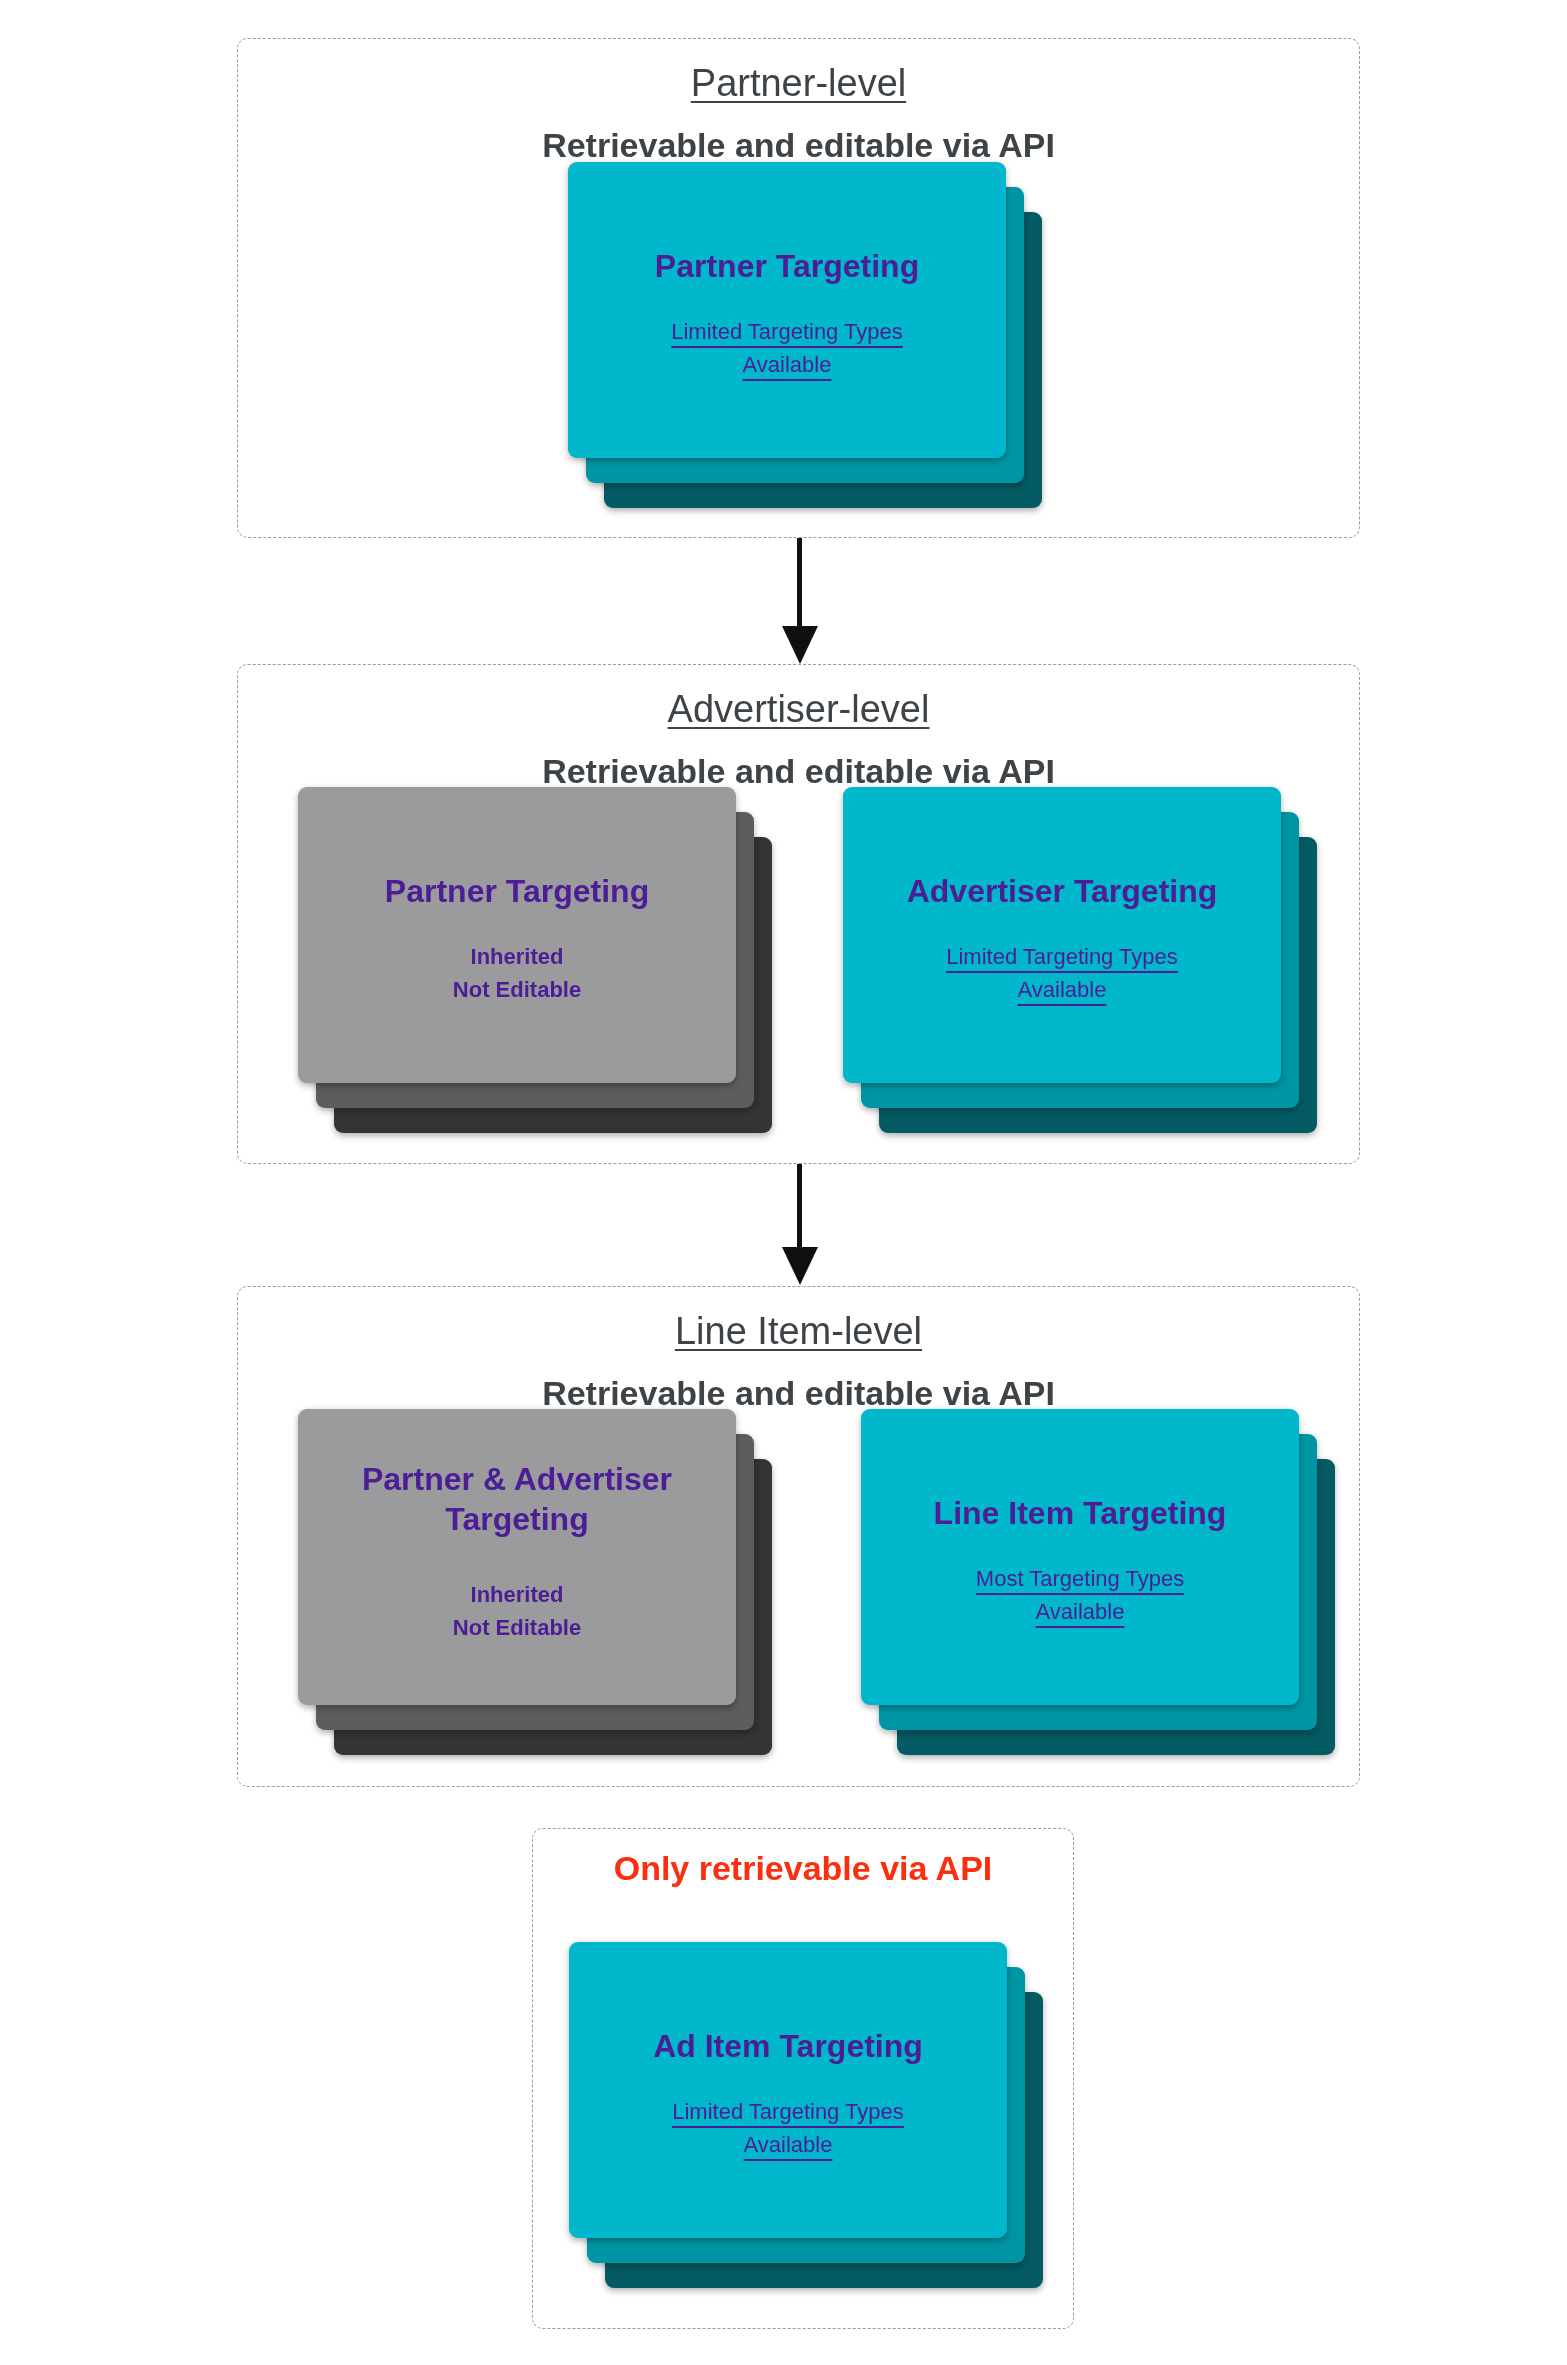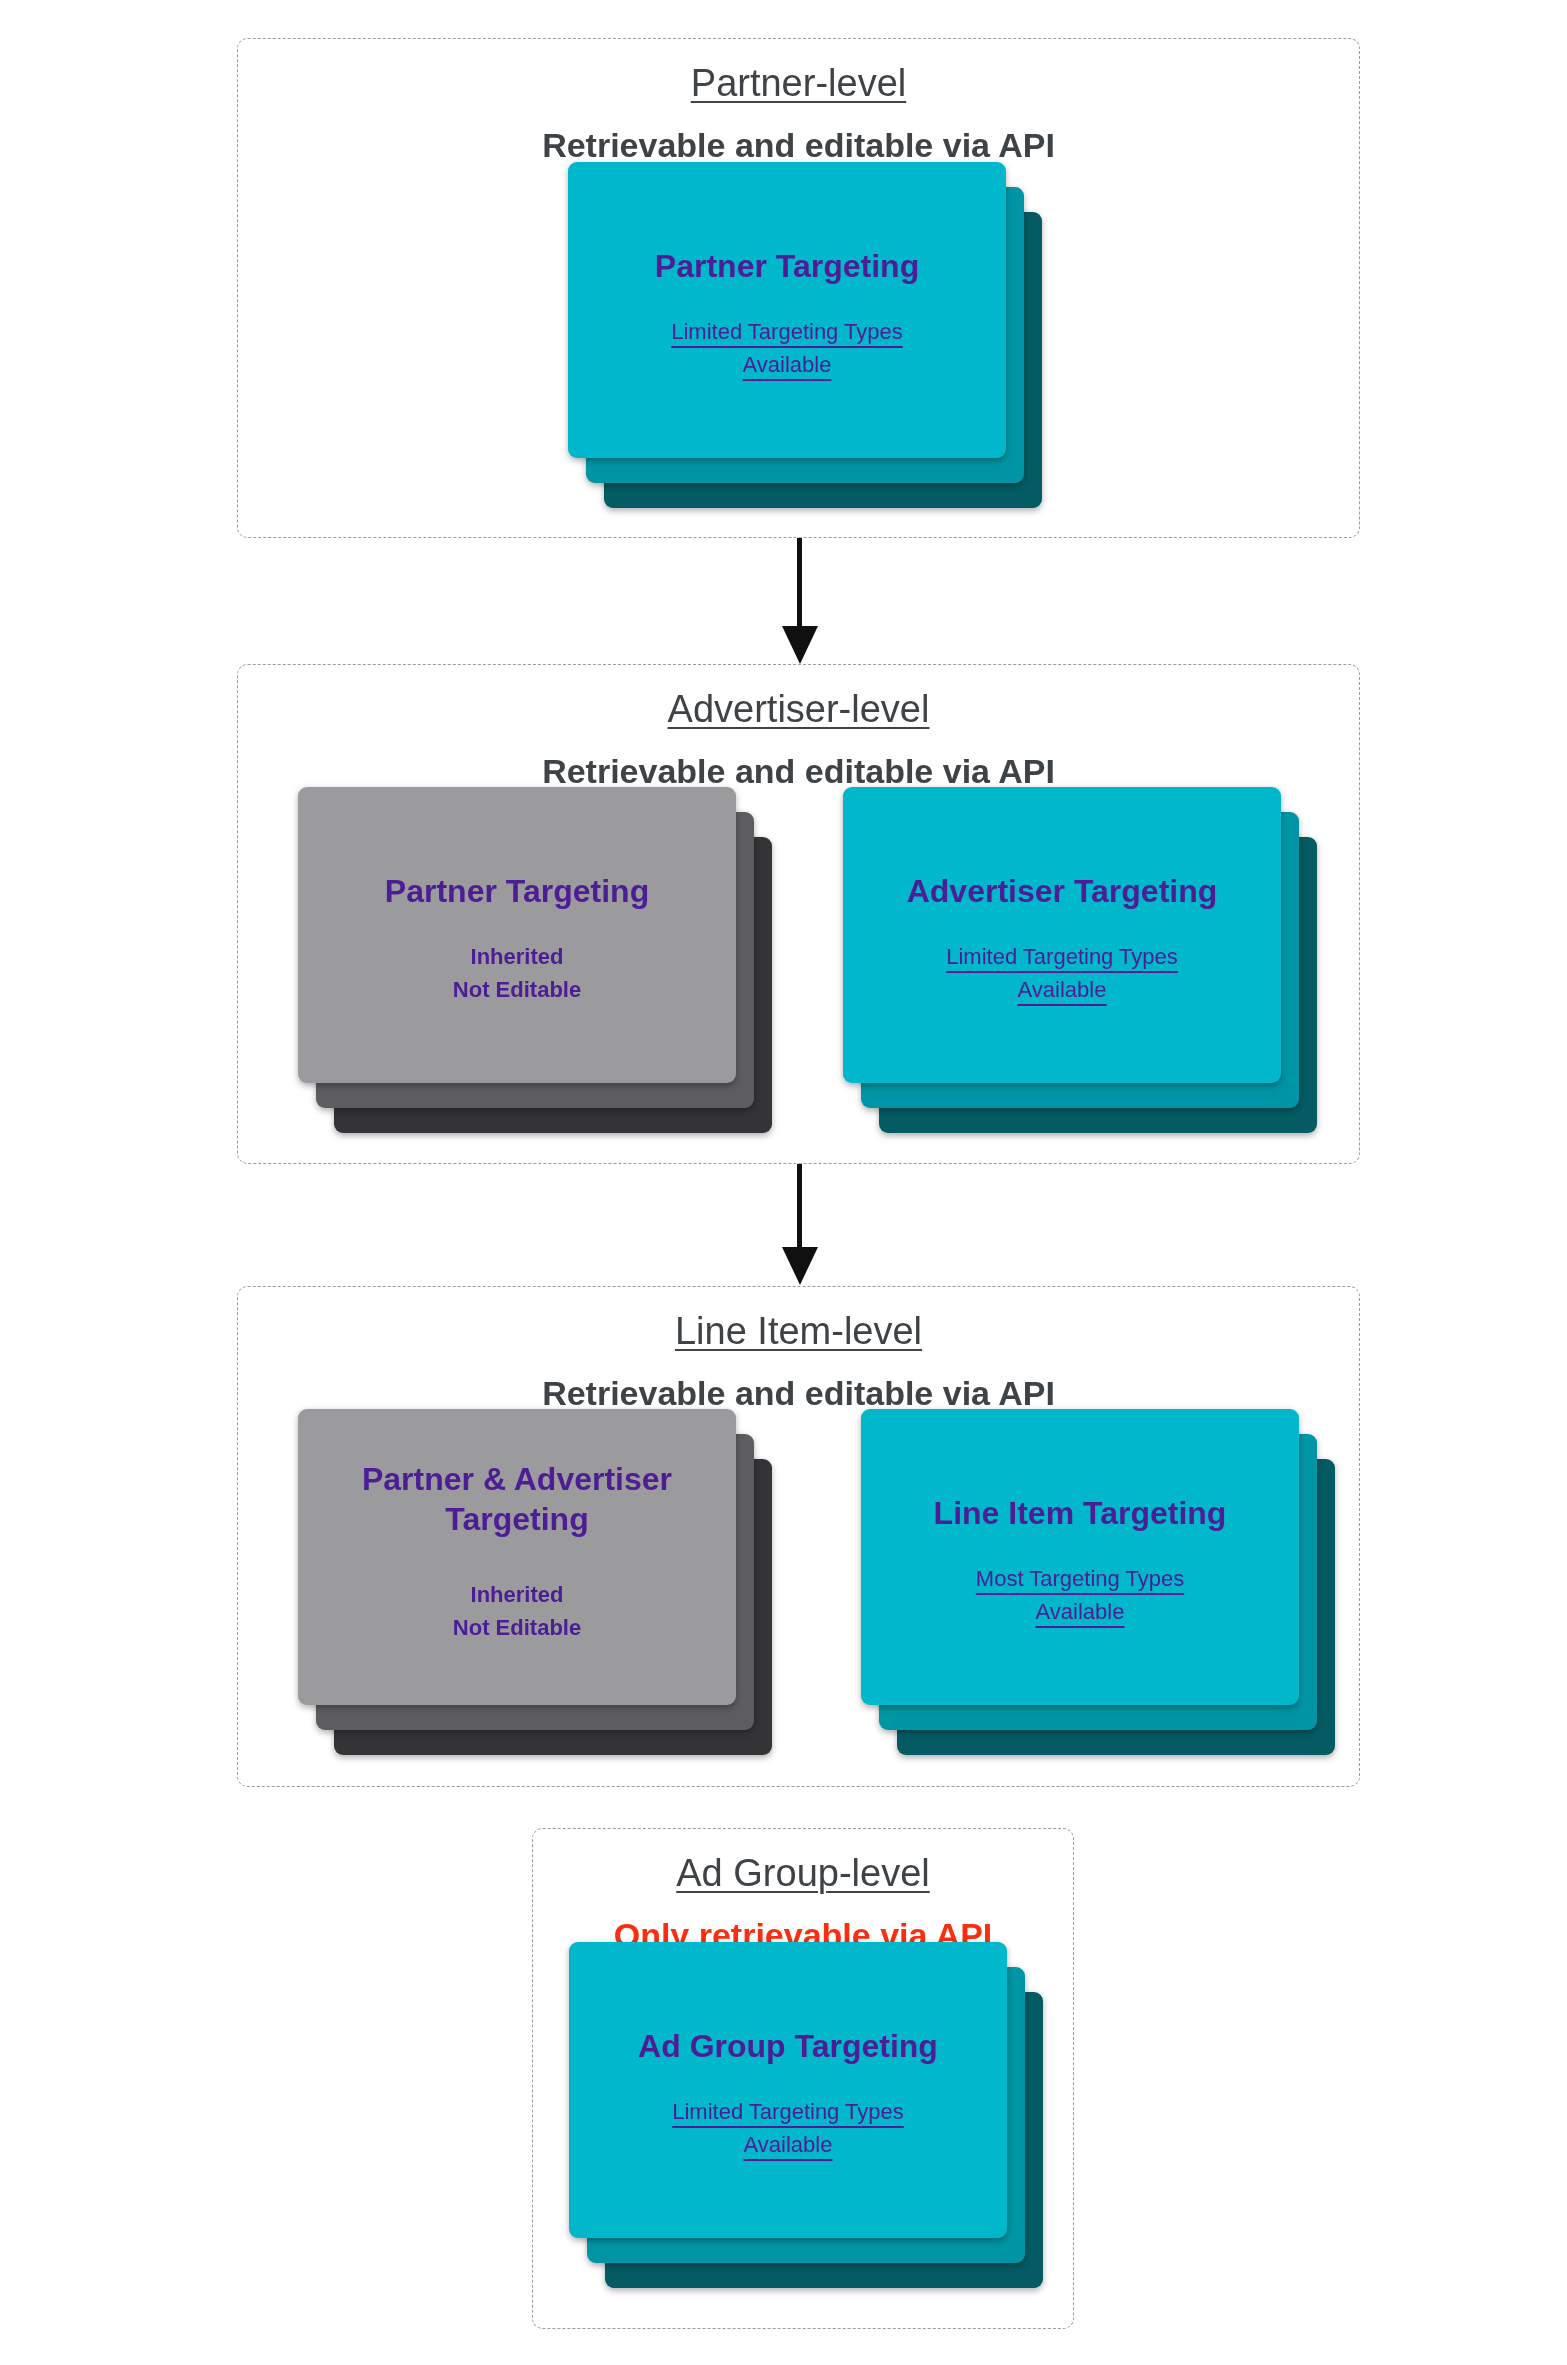--- a/index.html
+++ b/index.html
@@ -196,27 +196,26 @@
       <div class="card-title">Line Item Targeting</div>
       <div class="card-body u">
         <div class="line">Most Targeting Types</div>
         <div class="line">Available</div>
       </div>
     </div>
   </div>
 </div>
 
 <div class="section" id="sec-adgroup">
-  <div class="sec-title">Ad Group-level</div>
   <div class="sec-sub red">Only retrievable via API</div>
   <div class="stack cyan single">
     <div class="layer back"></div>
     <div class="layer mid"></div>
     <div class="layer front">
-      <div class="card-title">Ad Group Targeting</div>
+      <div class="card-title">Ad Item Targeting</div>
       <div class="card-body u">
         <div class="line">Limited Targeting Types</div>
         <div class="line">Available</div>
       </div>
     </div>
   </div>
 </div>
 
 
 </body></html>

